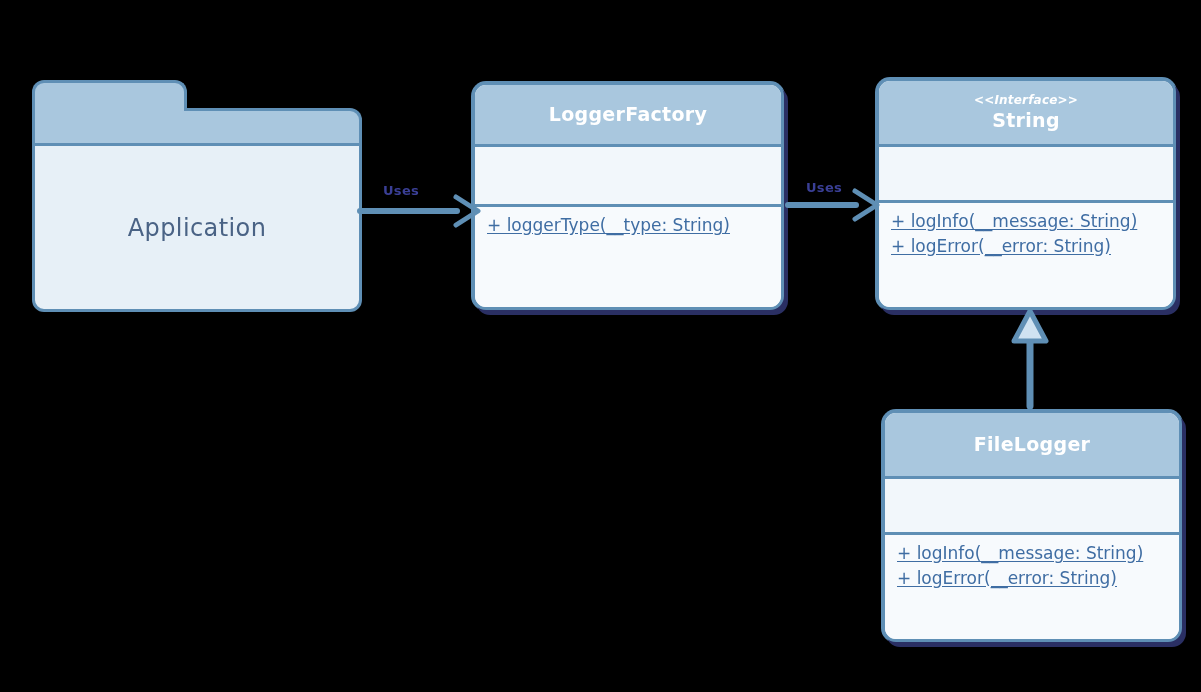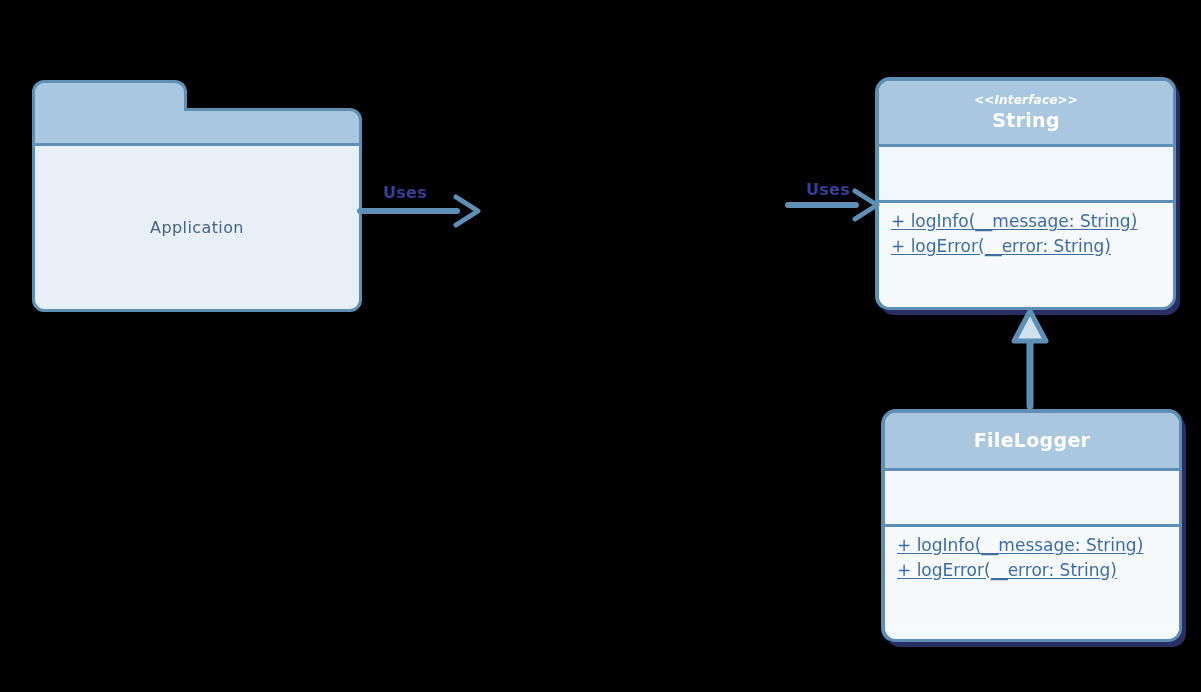--- a/index.html
+++ b/index.html
@@ -99,69 +99,78 @@
     box-sizing: border-box;
     background: #e7f0f7;
     border: 3px solid #5f8fb5;
     border-radius: 0 0 12px 12px;
     display: flex;
     align-items: center;
     justify-content: center;
   }
   .pkg-label {
     color: #4a6385;
-    font-size: 16px;
+    font-size: 24px;
     letter-spacing: .4px;
   }
 
   
   .edge-svg {
     position: absolute;
     left: 0;
     top: 0;
     width: 1201px;
     height: 692px;
     pointer-events: none;
   }
   .edge-label {
     position: absolute;
     color: #3a3f96;
-    font-size: 16px;
+    font-size: 13px;
     font-weight: bold;
     letter-spacing: .3px;
   }
 </style>
 </head>
 <body>
 
 <div id="canvas">
 
   <div class="package" style="left:32px; top:80px; width:330px; height:232px;">
     <div class="pkg-tab" style="left:0px; top:0px; width:155px; height:66px;"></div>
     <div class="pkg-strip" style="left:152px; top:28px; width:178px; height:38px;"></div>
     <div class="pkg-inner" style="left:0px; top:63px; width:330px; height:169px;">
       <span class="pkg-label">Application</span>
     </div>
   </div>
 
+  <div class="node" style="left:472px; top:82px; width:312px; height:228px;">
+    <div class="node-header" style="height:62px;">
+      <span class="node-title">LoggerFactory</span>
+    </div>
+    <div class="node-attrs" style="height:60px;"></div>
+    <div class="node-methods" style="height:100px;">
+      <div class="method">+ loggerType(__type: String)</div>
+    </div>
+  </div>
 
   <div class="node" style="left:876px; top:78px; width:300px; height:232px;">
     <div class="node-header" style="height:66px;">
       <span class="stereotype">&lt;&lt;Interface&gt;&gt;</span>
       <span class="node-title">String</span>
     </div>
     <div class="node-attrs" style="height:56px;"></div>
     <div class="node-methods" style="height:104px;">
       <div class="method">+ logInfo(__message: String)</div>
       <div class="method">+ logError(__error: String)</div>
     </div>
   </div>
 
   <div class="node" style="left:882px; top:410px; width:300px; height:232px;">
-    <div class="node-header" style="height:58px;">
+    <div class="node-header" style="height:66px;">
       <span class="node-title">FileLogger</span>
     </div>
     <div class="node-attrs" style="height:56px;"></div>
     <div class="node-methods" style="height:104px;">
       <div class="method">+ logInfo(__message: String)</div>
       <div class="method">+ logError(__error: String)</div>
     </div>
   </div>
 
   <svg class="edge-svg" viewBox="0 0 1201 692">

